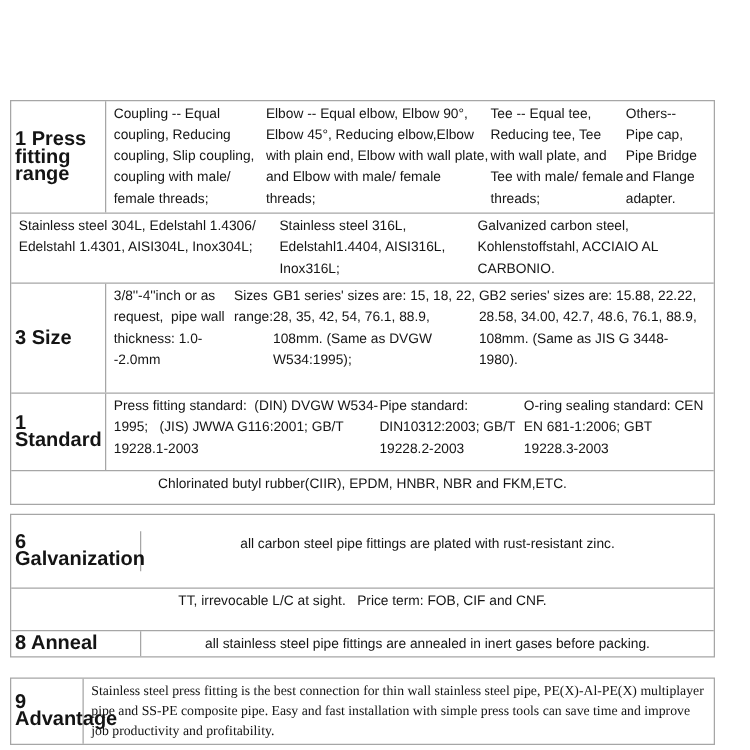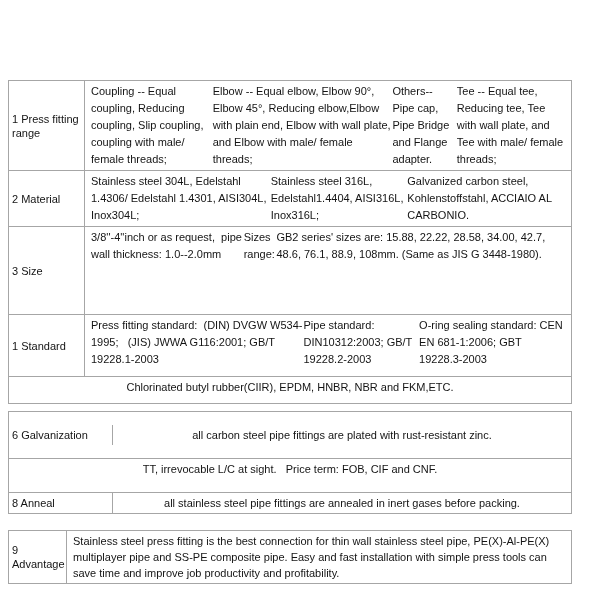--- a/index.html
+++ b/index.html
@@ -17,21 +17,21 @@
   .spec-tables { position:absolute; left:8px; top:80px; width:564px; }
   .tbl { border:1px solid var(--bc); background:#fff; }
   .tbl-b { margin-top:7px; }
   .tbl-c { margin-top:16px; }
   .row { display:flex; align-items:stretch; }
   .row + .row { border-top:1px solid var(--bc); }
   .cell.label {
     flex:0 0 auto;
     display:flex; align-items:center;
     padding:2px 3px;
-    font-size:11px; font-weight:normal; line-height:14px;
+    font-size:16px; font-weight:bold; line-height:14px;
     border-right:1px solid var(--bc);
   }
   .tbl-a .cell.label { width:76px; }
   .tbl-b .cell.label { width:104px; }
   .tbl-c .cell.label { width:58px; }
   .cell.content {
     flex:1 1 auto;
     display:flex; justify-content:center;
     padding:2px 6px;
     font-size:11px; line-height:17px;
@@ -39,54 +39,54 @@
   }
   .para { white-space:pre-wrap; }
   .r1 { min-height:88px; }
   .r2 { min-height:54px; }
   .r3 { min-height:88px; }
   .r4 { min-height:62px; }
   .r5 { min-height:27px; }
   .r6, .r7, .r8 { min-height:20px;margin-top:13px; }
   .r6 .cell.content, .r7 .cell.content, .r8 .cell.content { line-height:16px;justify-content:center; }
   .r9 { min-height:50px; }
-  .r9 .cell.content { line-height:16px; }
+  .r9 .cell.content { line-height:16px;font-family:Liberation Serif, serif; }
 </style>
 </head>
 <body>
 
 <div class="page">
   <div class="spec-tables">
 
     <div class="tbl tbl-a">
 
       <div class="row r1">
         <div class="cell label">1 Press fitting range</div>
         <div class="cell content">
           <div class="para">Coupling -- Equal coupling, Reducing coupling, Slip coupling, coupling with male/ female threads;</div>
           <div class="para">Elbow -- Equal elbow, Elbow 90°, Elbow 45°, Reducing elbow,Elbow with plain end, Elbow with wall plate, and Elbow with male/ female threads;</div>
+          <div class="para">Tee -- Equal tee, Reducing tee, Tee with wall plate, and Tee with male/ female threads;</div>
           <div class="para">Others-- Pipe cap, Pipe Bridge and Flange adapter.</div>
-          <div class="para">Tee -- Equal tee, Reducing tee, Tee with wall plate, and Tee with male/ female threads;</div>
         </div>
       </div>
 
       <div class="row r2">
-        <div class="cell label">2 Material</div>
         <div class="cell content">
           <div class="para">Stainless steel 304L, Edelstahl 1.4306/ Edelstahl 1.4301, AISI304L, Inox304L;</div>
           <div class="para">Stainless steel 316L, Edelstahl1.4404, AISI316L, Inox316L;</div>
           <div class="para">Galvanized carbon steel, Kohlenstoffstahl, ACCIAIO AL CARBONIO.</div>
         </div>
       </div>
 
       <div class="row r3">
         <div class="cell label">3 Size</div>
         <div class="cell content">
           <div class="para">3/8''-4''inch or as request,  pipe wall thickness: 1.0--2.0mm</div>
           <div class="para">Sizes range:</div>
+          <div class="para">GB1 series' sizes are: 15, 18, 22, 28, 35, 42, 54, 76.1, 88.9, 108mm. (Same as DVGW W534:1995);</div>
           <div class="para">GB2 series' sizes are: 15.88, 22.22, 28.58, 34.00, 42.7, 48.6, 76.1, 88.9, 108mm. (Same as JIS G 3448-1980).</div>
         </div>
       </div>
 
       <div class="row r4">
         <div class="cell label">1 Standard</div>
         <div class="cell content">
           <div class="para">Press fitting standard:  (DIN) DVGW W534-1995;   (JIS) JWWA G116:2001; GB/T 19228.1-2003</div>
           <div class="para">Pipe standard: DIN10312:2003; GB/T 19228.2-2003</div>
           <div class="para">O-ring sealing standard: CEN EN 681-1:2006; GBT 19228.3-2003</div>

